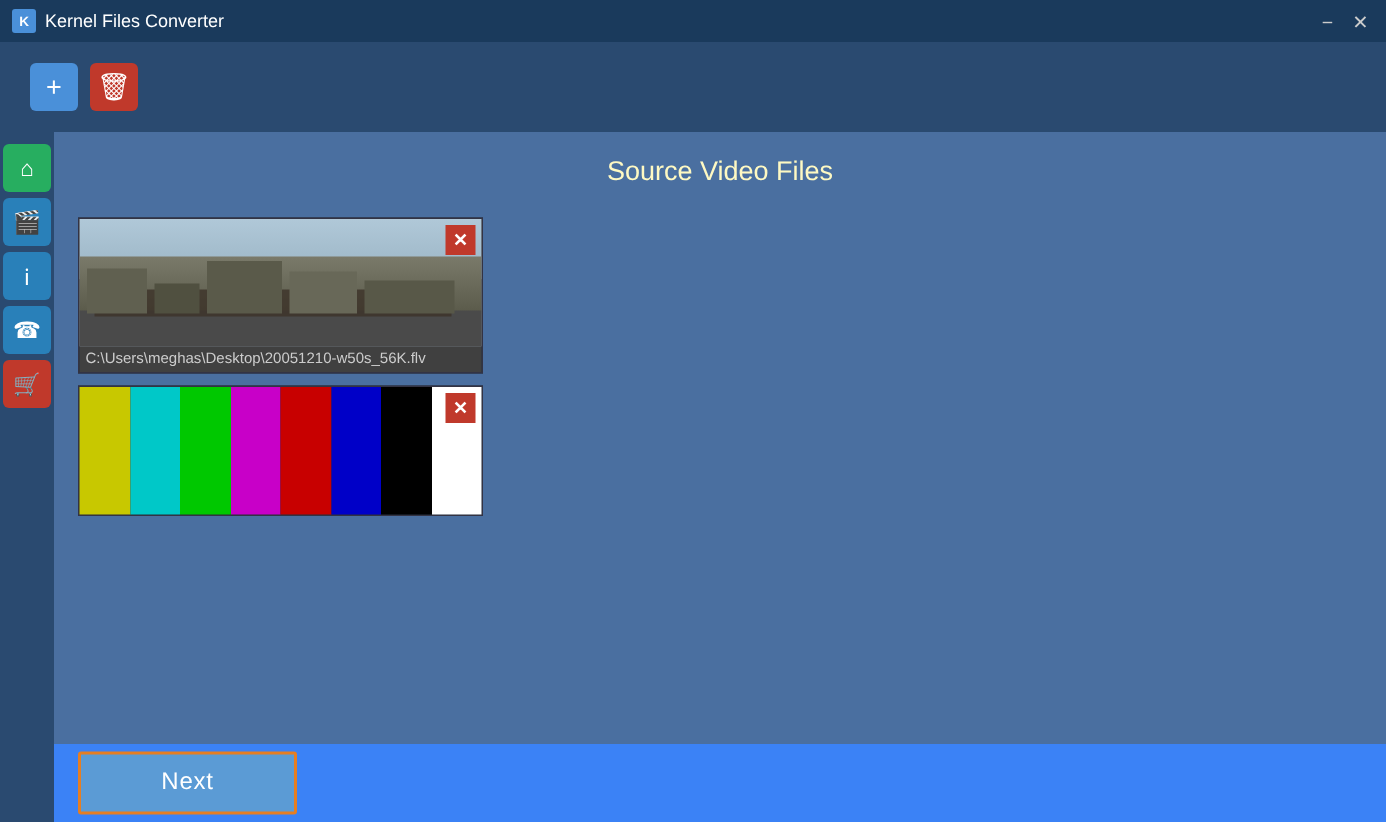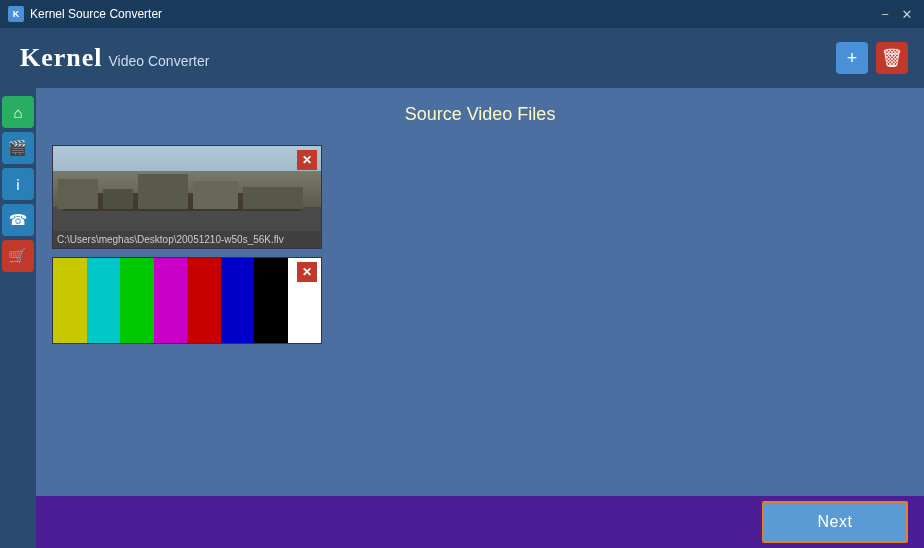--- a/index.html
+++ b/index.html
@@ -214,57 +214,53 @@
       display: flex;
     }
     .bar {
       flex: 1;
       height: 100%;
     }
 
     
     .footer {
       height: 52px;
-      background: #4c1d95;
-      display: flex;
-      align-items: center;
-      justify-content: flex-end;
+      background: #3b82f6;
+      display: flex;
+      align-items: center;
+      justify-content: flex-start;
       padding: 0 16px;
     }
     .next-btn {
       width: 146px;
       height: 42px;
       background: #5b9bd5;
       border: 2px solid #e67e22;
       color: #fff;
       font-size: 16px;
       cursor: pointer;
       letter-spacing: 0.5px;
       border-radius: 2px;
     }
   </style>
 </head>
 <body>
 
 <div class="title-bar">
   <div class="title-bar-left">
     <div class="title-bar-icon">K</div>
-    <span>Kernel Source Converter</span>
+    <span>Kernel Files Converter</span>
   </div>
   <div class="title-bar-controls">
     <button class="title-bar-btn">−</button>
     <button class="title-bar-btn close">✕</button>
   </div>
 </div>
 
 <div class="header">
-  <div class="header-logo">
-    <span class="logo-kernel">Kernel</span>
-    <span class="logo-subtitle">Video Converter</span>
-  </div>
   <div class="header-actions">
     <button class="header-btn btn-add">+</button>
     <button class="header-btn btn-delete">🗑</button>
   </div>
 </div>
 
 <div class="main-wrapper">
 
   <div class="sidebar">
     <div class="sidebar-item active">

